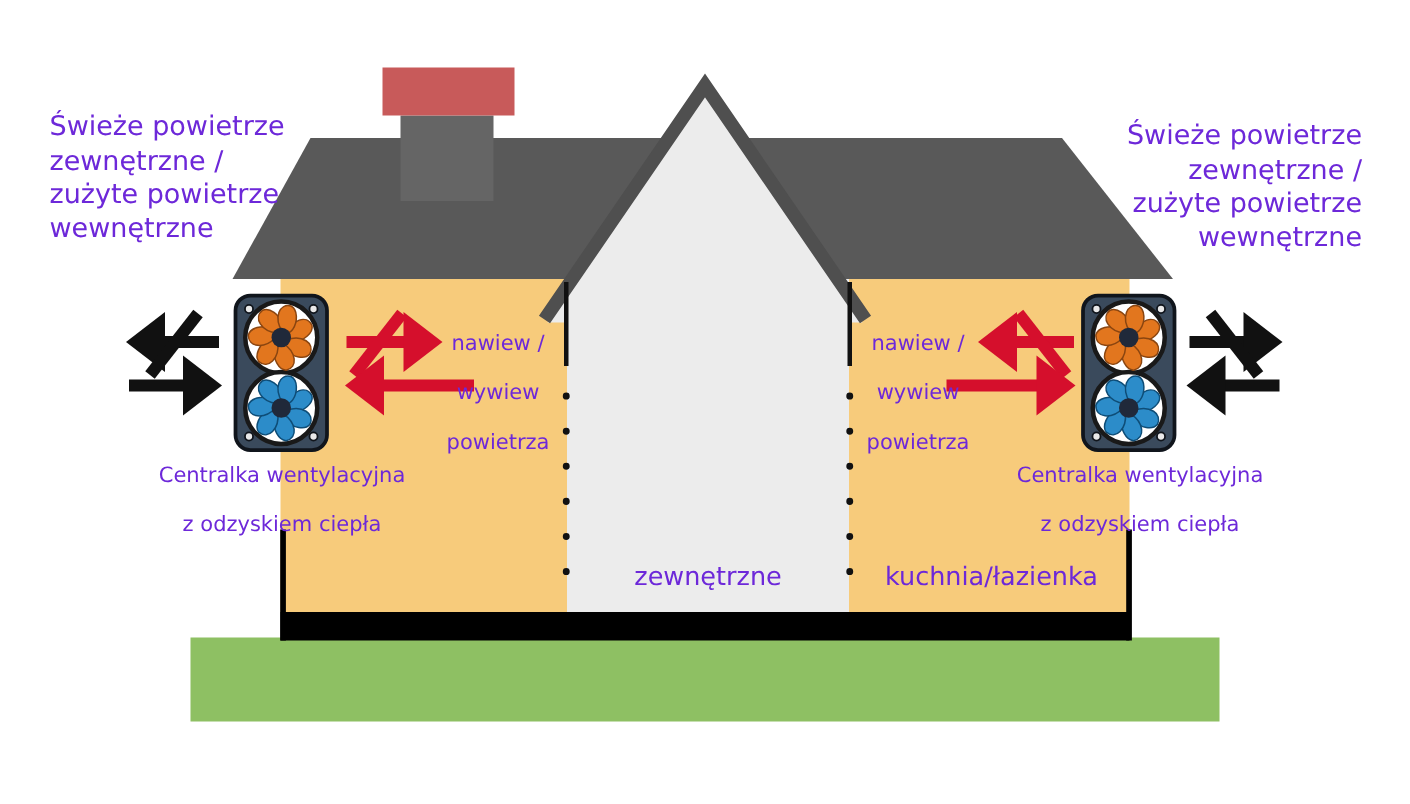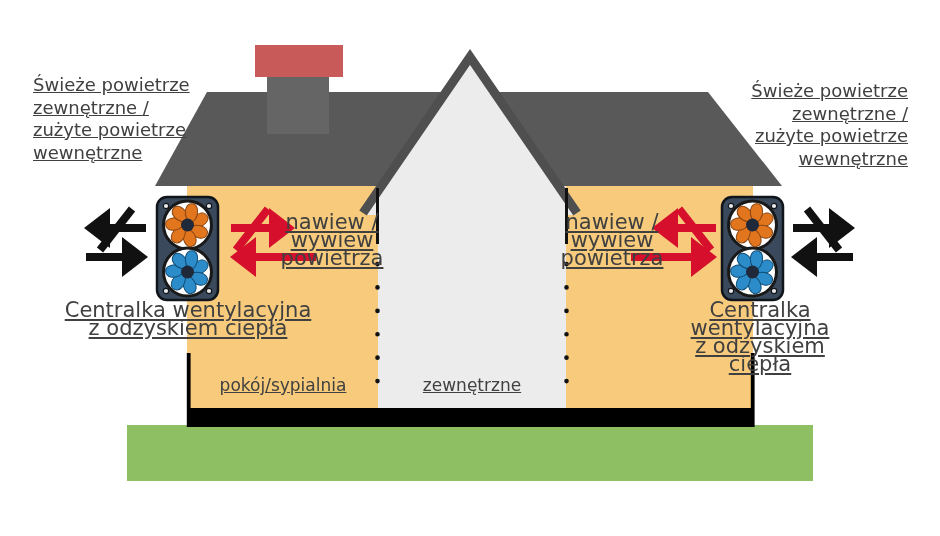--- a/index.html
+++ b/index.html
@@ -1,25 +1,25 @@
 <!DOCTYPE html>
 <html><head>
 <meta charset="utf-8">
 <style>
   html,body{margin:0;padding:0;background:#ffffff;}
   #stage{
     position:relative;width:940px;height:536px;overflow:hidden;background:#ffffff;
     font-family:"DejaVu Sans","Liberation Sans",sans-serif;color:#1a1a1a;
   }
   #scene{position:absolute;left:0;top:0;}
-  .lbl{position:absolute;white-space:pre-line;color:#404040;text-decoration:underline;}
+  .lbl{position:absolute;white-space:pre-line;color:#6d28d9;}
   .lbl.center{transform:translateX(-50%);text-align:center;}
   .lbl.right{text-align:right;}
   .big{font-size:18px;line-height:22.5px;}
-  .mid{font-size:21px;line-height:18px;}
+  .mid{font-size:14px;line-height:33px;}
   .room{font-size:17px;line-height:20px;}
 </style>
 </head>
 <body>
 
 <div id="stage">
 
   <svg id="scene" width="940" height="536" viewBox="0 0 940 536">
     <defs>
       <path id="blade" d="M3.5,-2 C7,-12 17,-15.5 20.5,-8 C21.5,-3 15,2.2 9,2.6 C5.5,2.8 3.9,1 3.5,-2 Z"></path>
@@ -134,18 +134,18 @@
   <div class="lbl mid center" style="left:612px;top:213px;">nawiew /
 wywiew
 powietrza</div>
 
   <div class="lbl mid center" style="left:188px;top:301px;">Centralka wentylacyjna
 z odzyskiem ciepła</div>
 
   <div class="lbl mid center" style="left:760px;top:301px;">Centralka wentylacyjna
 z odzyskiem ciepła</div>
 
-  <div class="lbl room center" style="left:283px;top:375px;">pokój/sypialnia</div>
 
   <div class="lbl room center" style="left:472px;top:375px;">zewnętrzne</div>
 
+  <div class="lbl room center" style="left:661px;top:375px;">kuchnia/łazienka</div>
 
 </div>
 
 </body></html>

